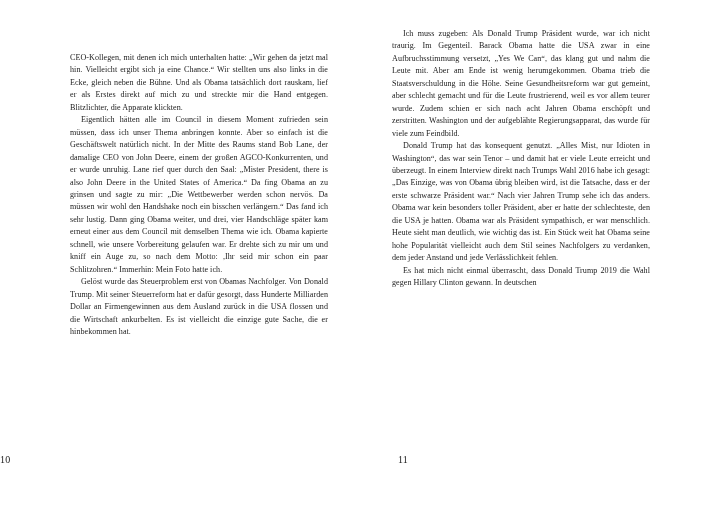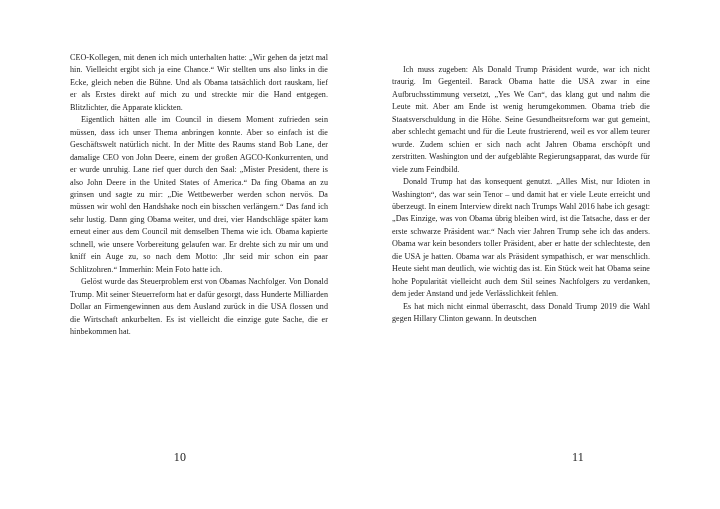--- a/index.html
+++ b/index.html
@@ -24,21 +24,21 @@
   .page {
     position: relative;
     width: 360px;
     height: 509px;
     box-sizing: border-box;
   }
   .page-left {
     padding: 52px 32px 4px 70px;
   }
   .page-right {
-    padding: 64px 70px 0 32px;
+    padding: 28px 70px 0 32px;
   }
   .column {
     width: 100%;
   }
   p.para {
     margin: 0;
     font-size: 8.1px;
     line-height: 12.45px;
     text-align: justify;
     text-justify: inter-word;
@@ -48,22 +48,22 @@
     color: #1c1c1c;
   }
   p.indent {
     text-indent: 11px;
   }
   .folio {
     position: absolute;
     bottom: 44px;
     width: 100%;
     left: 0;
-    text-align: center;
-    font-size: 12px;
+    text-align: left;
+    font-size: 10px;
     color: #1c1c1c;
     letter-spacing: 0.02em;
   }
   .page-left .folio { padding-right: 38px; }
   .page-right .folio { padding-left: 38px; }
 </style>
 </head>
 <body>
 
 <div class="spread">

